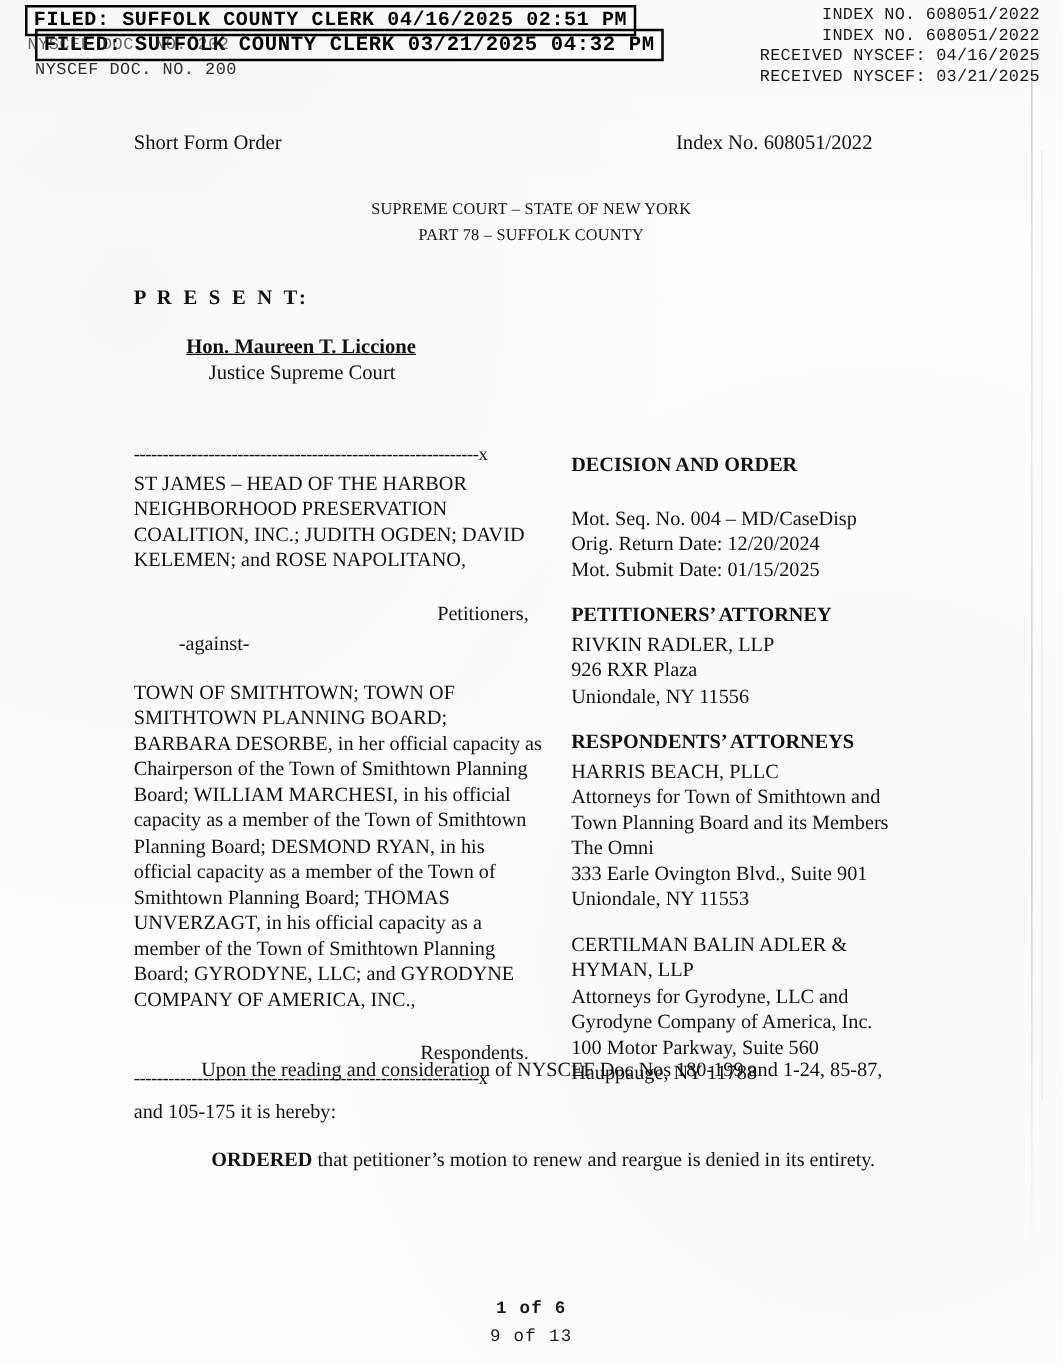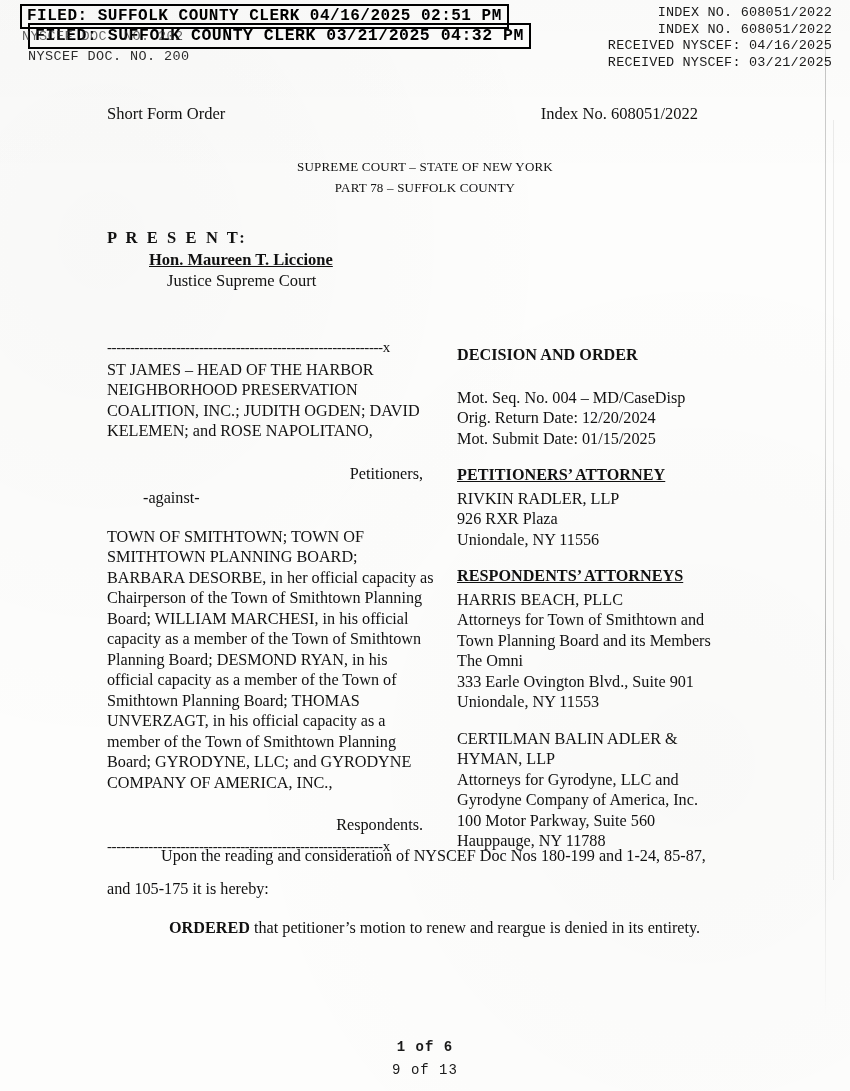--- a/index.html
+++ b/index.html
@@ -135,21 +135,21 @@
   }
   .present-label {
     font-weight: 700;
     letter-spacing: 2.6px;
   }
   .judge-name {
     font-weight: 700;
     text-decoration: underline;
     padding-left: 42px;
     display: block;
-    margin-top: 2px;
+    margin-top: 19px;
   }
   .judge-role {
     display: block;
     padding-left: 60px;
     margin-top: 1px;
   }
 
   
   .caption {
     position: relative;
@@ -187,21 +187,20 @@
     margin-top: 22px;
   }
   .against {
     padding-left: 36px;
     margin-top: 4px;
   }
   .spacer-18 { height: 18px; }
 
   .sec-head {
     font-weight: 700;
-    text-decoration: underline;
   }
   .blk { margin-top: 3px; }
   .gap-lg { height: 22px; }
   .gap-md { height: 16px; }
 
   
   .body-text {
     position: absolute;
     top: 840px;
     left: 107px;

